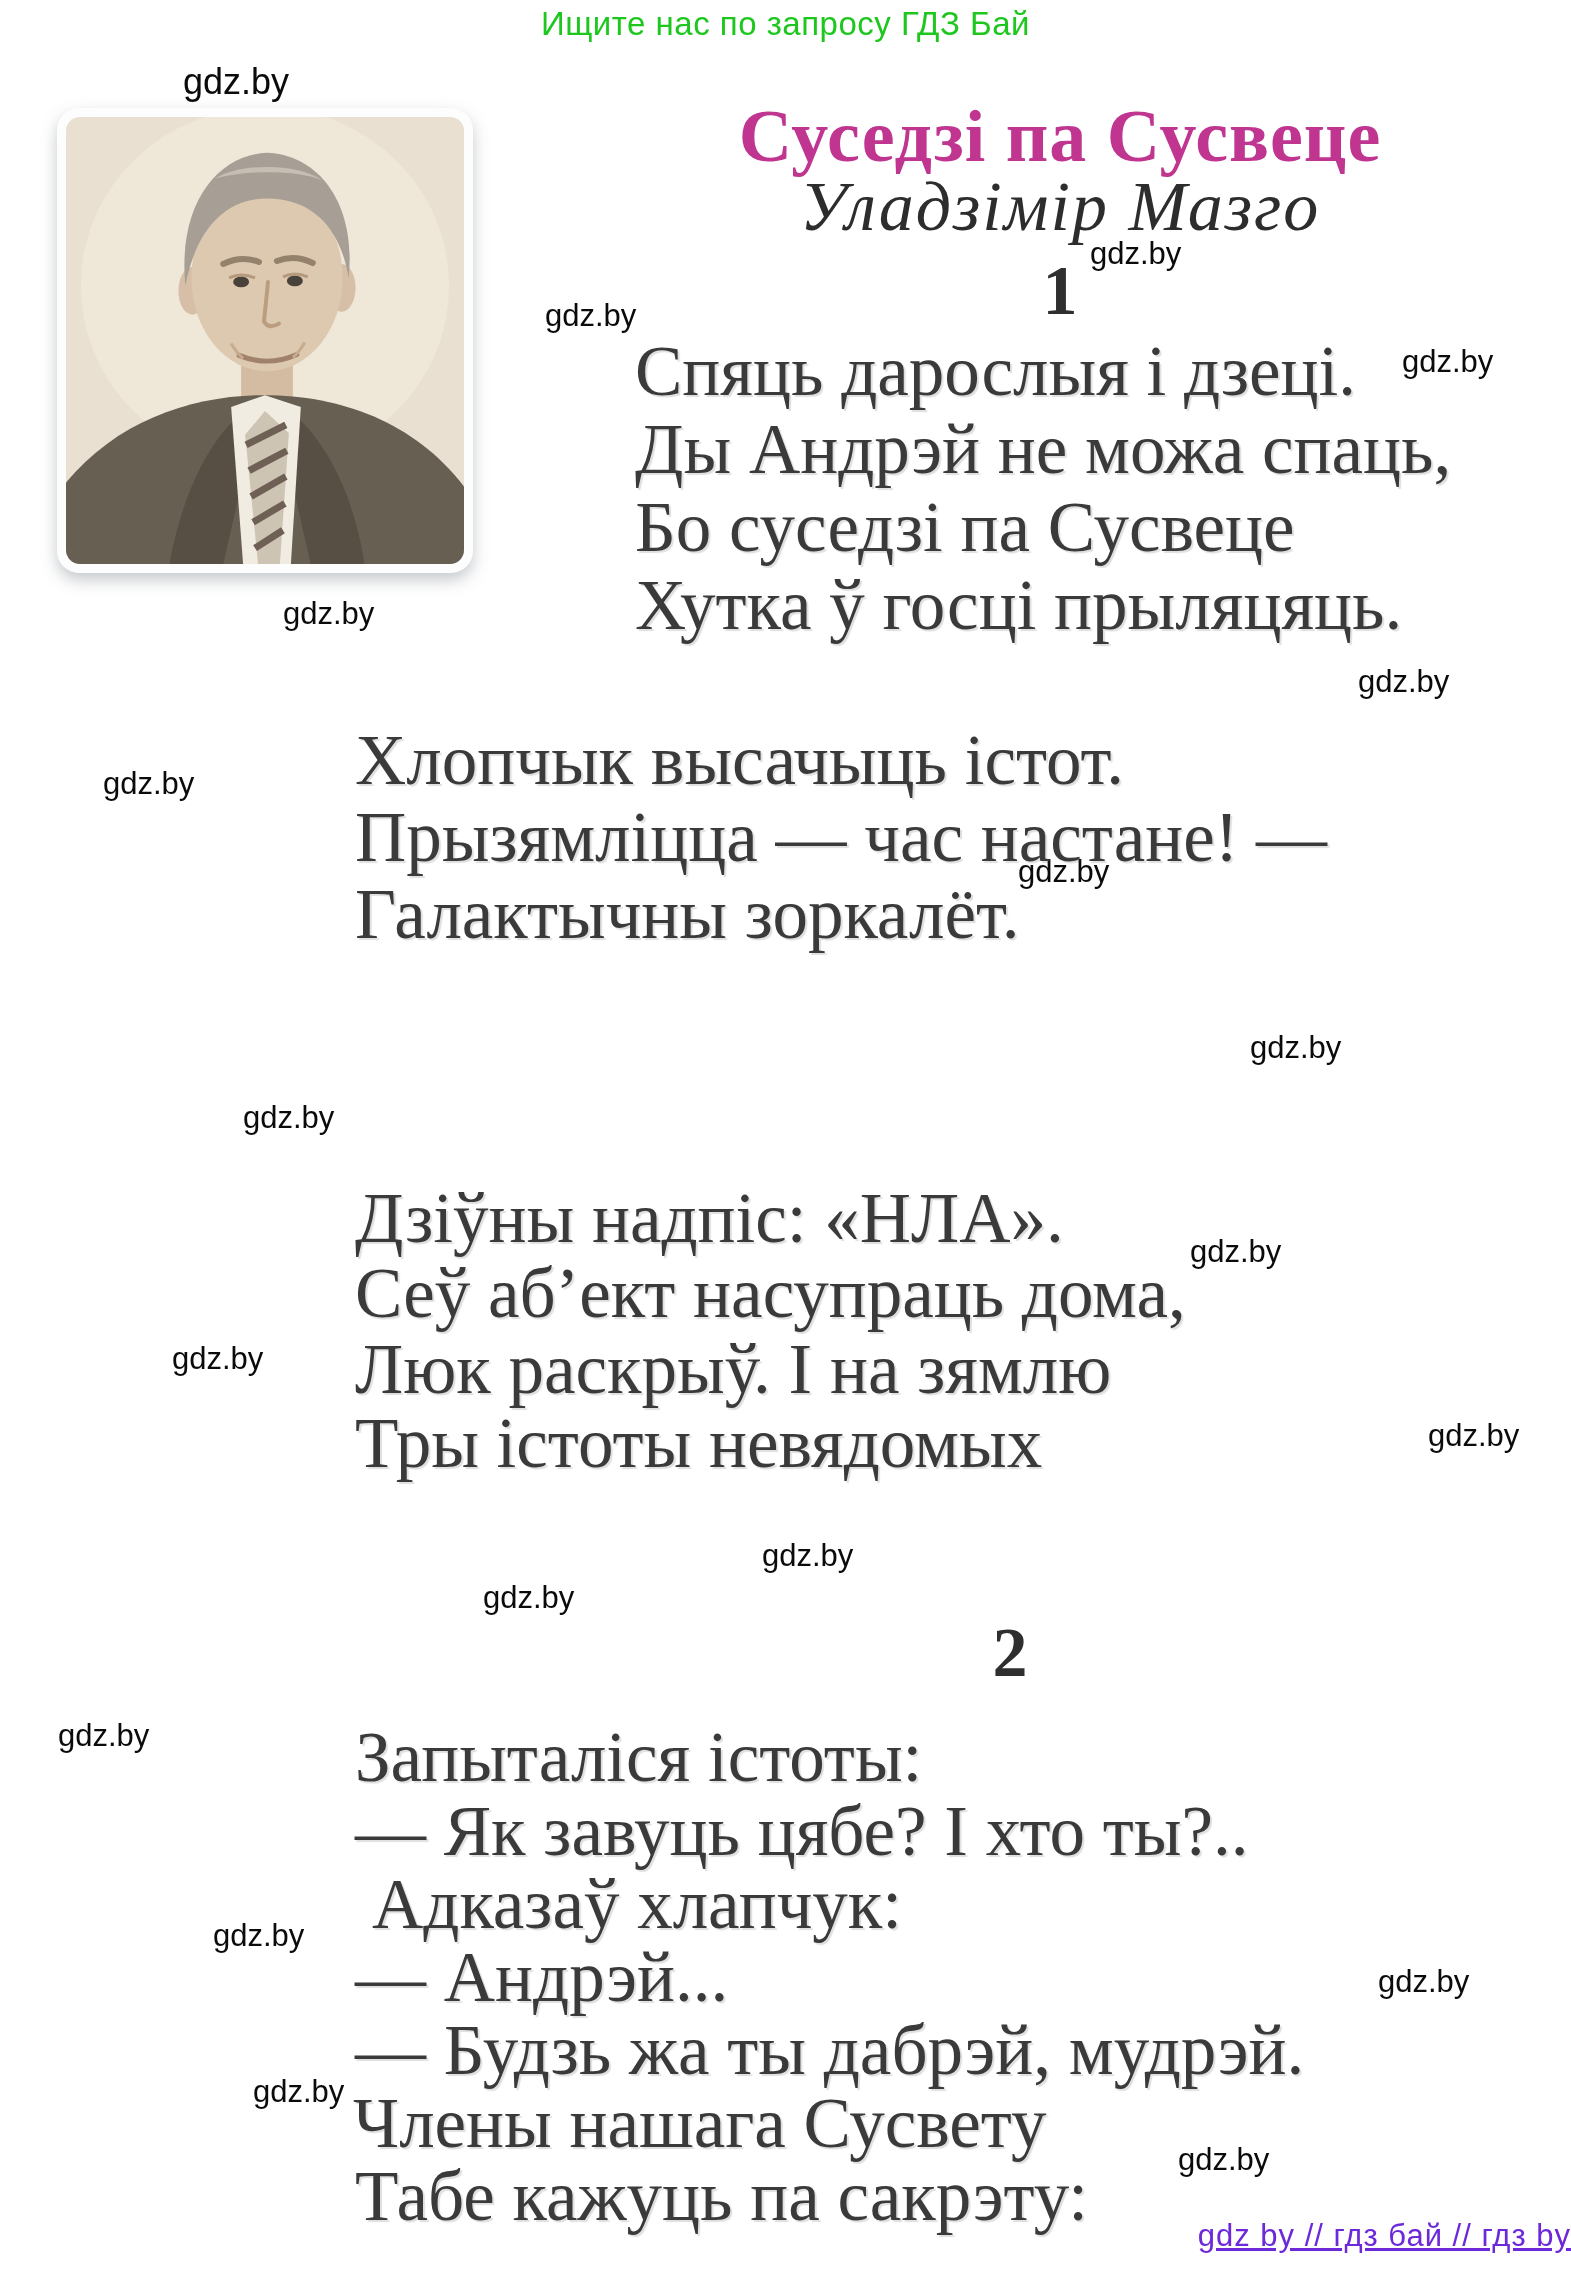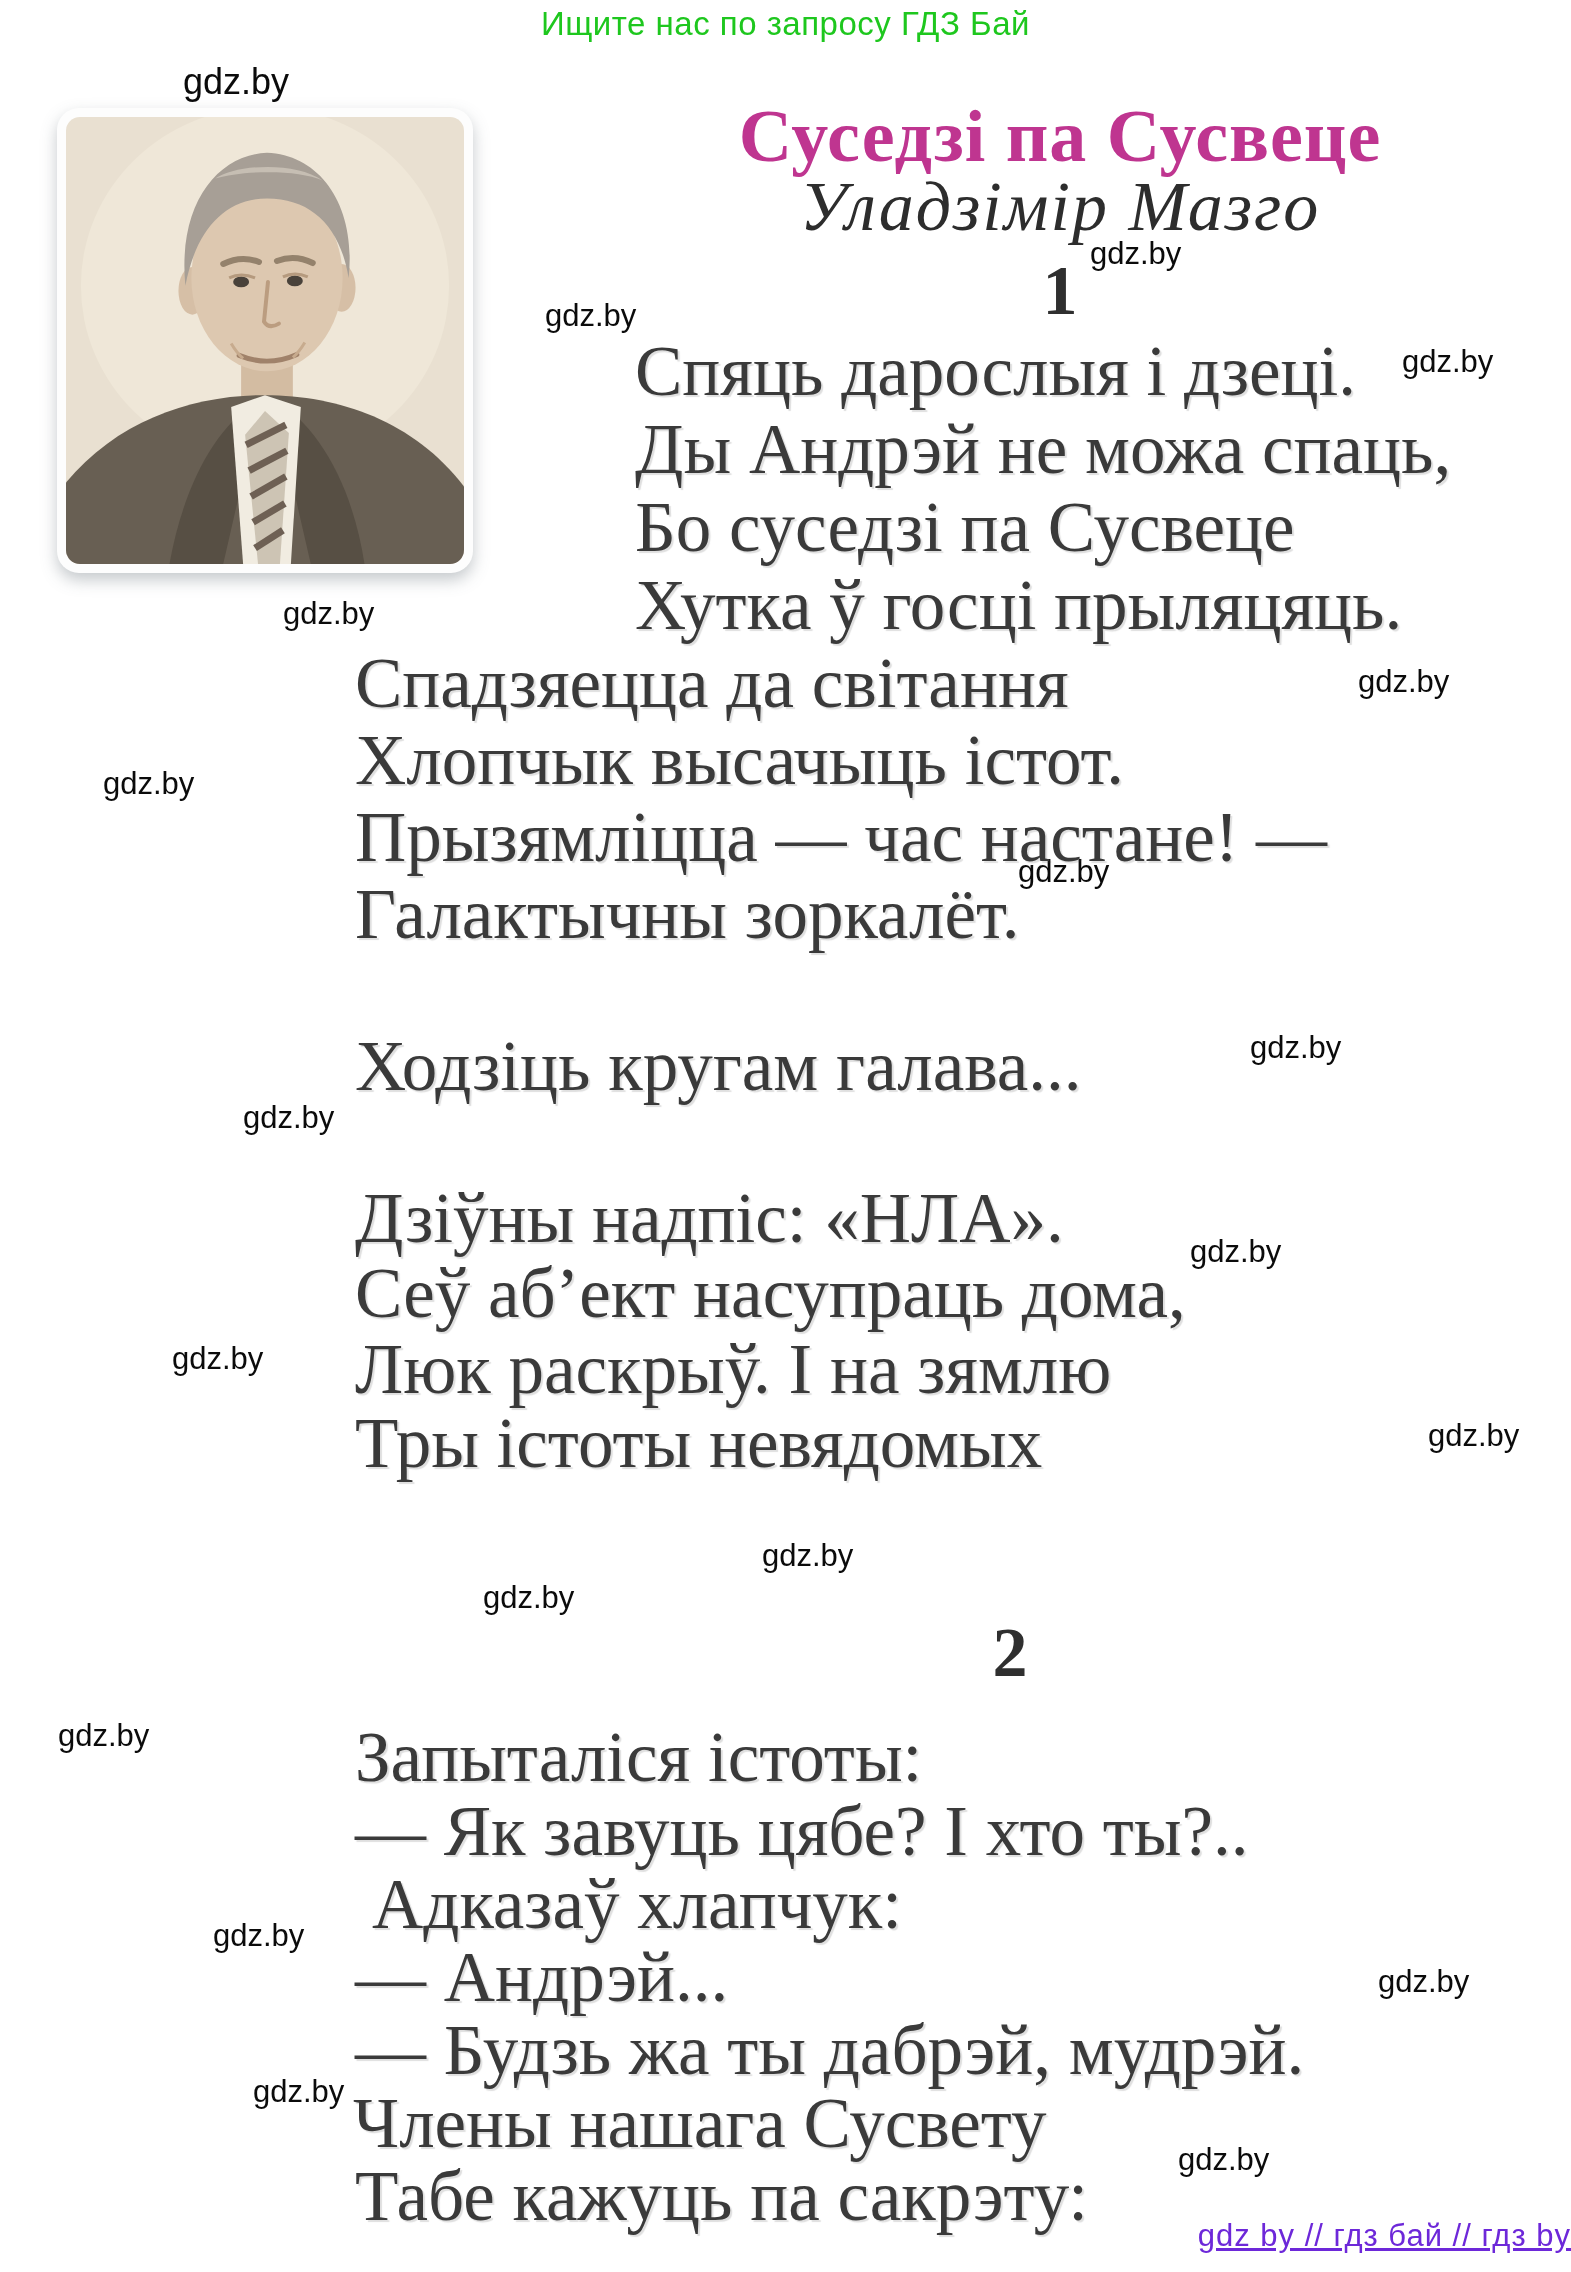--- a/index.html
+++ b/index.html
@@ -110,25 +110,23 @@
 
   <h1 class="title">Суседзі па Сусвеце</h1>
   <div class="author">Уладзімір Мазго</div>
 
   <div class="section-num" style="left:540px;top:256px">1</div>
 
   <div class="line" style="left:635px;top:336px">Спяць дарослыя і дзеці.</div>
   <div class="line" style="left:635px;top:414px">Ды Андрэй не можа спаць,</div>
   <div class="line" style="left:635px;top:492px">Бо суседзі па Сусвеце</div>
   <div class="line" style="left:635px;top:570px">Хутка ў госці прыляцяць.</div>
-  <div class="line" style="left:355px;top:648px">Спадзяецца да світання</div>
   <div class="line" style="left:355px;top:725px">Хлопчык высачыць істот.</div>
   <div class="line" style="left:355px;top:802px">Прызямліцца — час настане! —</div>
   <div class="line" style="left:355px;top:879px">Галактычны зоркалёт.</div>
-  <div class="line" style="left:355px;top:1031px">Ходзіць кругам галава...</div>
   <div class="line" style="left:355px;top:1183px">Дзіўны надпіс: «НЛА».</div>
   <div class="line" style="left:355px;top:1258px">Сеў аб’ект насупраць дома,</div>
   <div class="line" style="left:355px;top:1334px">Люк раскрыў. І на зямлю</div>
   <div class="line" style="left:355px;top:1408px">Тры істоты невядомых</div>
 
   <div class="section-num" style="left:490px;top:1618px">2</div>
 
   <div class="line" style="left:355px;top:1722px">Запыталіся істоты:</div>
   <div class="line" style="left:355px;top:1796px">— Як завуць цябе? І хто ты?..</div>
   <div class="line" style="left:372px;top:1869px">Адказаў хлапчук:</div>

